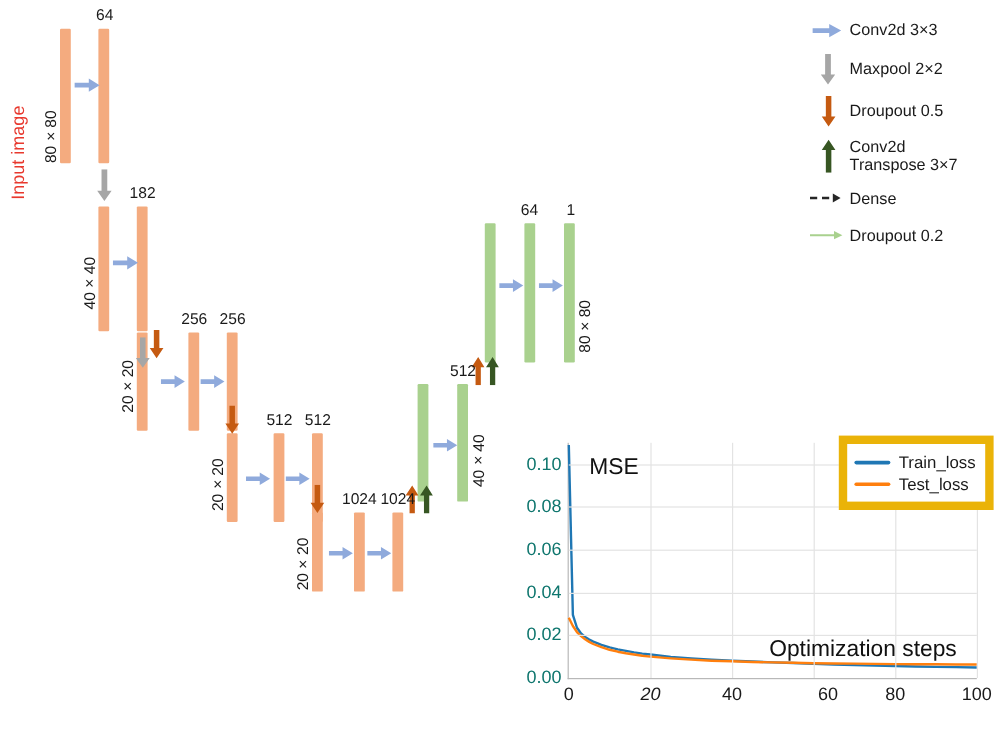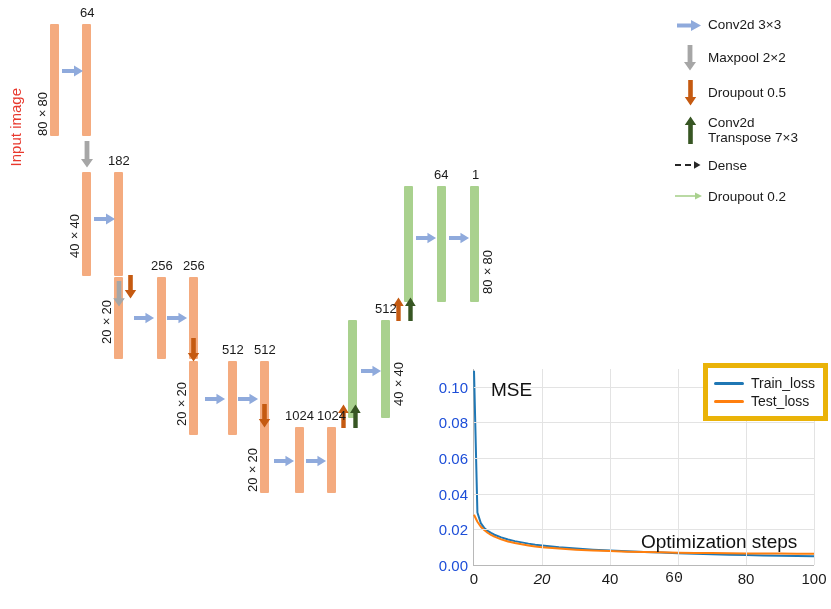--- a/index.html
+++ b/index.html
@@ -23,25 +23,25 @@
   .ltext{font-size:13.5px;color:#1a1a1a;line-height:1.12;}
 
   
   #chart{position:absolute;left:416px;top:357px;width:415px;height:252px;background:#fff;}
   .cplot{position:absolute;left:57px;top:12px;width:340px;height:196px;
          border-left:1px solid #b8b8b8;border-bottom:1px solid #b8b8b8;}
   .gl{position:absolute;background:#e3e3e3;}
   .glv{width:1px;top:0;bottom:0;}
   .glh{height:1px;left:0;right:0;}
   .ytick{position:absolute;right:100%;margin-right:6px;font-size:15px;
-         transform:translateY(-50%);white-space:nowrap;color:#1d4ed8;}
+         transform:translateY(-50%);white-space:nowrap;color:#0f766e;}
   .xtick{position:absolute;top:100%;margin-top:5px;font-size:15px;
          transform:translateX(-50%);white-space:nowrap;color:#1a1a1a;}
   .ctitle{position:absolute;font-size:19px;color:#111;white-space:nowrap;}
-  .clegend{position:absolute;right:3px;top:6px;border:5px solid #eab308;background:#fff;
+  .clegend{position:absolute;right:3px;top:6px;border:7px solid #eab308;background:#fff;
            padding:5px 8px 5px 6px;}
   .clrow{display:flex;align-items:center;gap:7px;margin:2px 0;}
   .clline{width:30px;height:3px;border-radius:2px;}
   .cltext{font-size:14px;color:#1a1a1a;}
 </style>
 </head>
 <body>
 
 <div id="stage">
 
@@ -180,21 +180,21 @@
       <span class="ltext">Droupout 0.5</span>
     </div>
 
     <div class="lrow">
       <span class="lglyph">
         <svg width="13" height="28" viewBox="0 0 13 28">
             <path d="M4.2 28h4.6V9h3.4L6.5 0.5.8 9h3.4z" fill="#375623"></path>
           </svg>
       </span>
       <span class="ltext" style="white-space:pre-line;">Conv2d
-Transpose 7×3</span>
+Transpose 3×7</span>
     </div>
 
     <div class="lrow">
       <span class="lglyph">
         <svg width="30" height="12" viewBox="0 0 30 12">
             <path d="M0 6h6M10 6h6" stroke="#262626" stroke-width="2.2" fill="none"></path>
             <path d="M19 2.2L25.5 6 19 9.8z" fill="#262626"></path>
           </svg>
       </span>
       <span class="ltext">Dense</span>
@@ -228,21 +228,21 @@
         <div class="gl glh" style="top: 53.4545px;"></div>
         <div class="ytick" style="top: 53.4545px;">0.08</div>
         <div class="gl glh" style="top: 17.8182px;"></div>
         <div class="ytick" style="top: 17.8182px;">0.10</div>
         <div class="xtick" style="left: 0px;">0</div>
         <div class="gl glv" style="left: 68px;"></div>
         <div class="xtick" style="left: 68px; font-style: italic;">20</div>
         <div class="gl glv" style="left: 136px;"></div>
         <div class="xtick" style="left: 136px;">40</div>
         <div class="gl glv" style="left: 204px;"></div>
-        <div class="xtick" style="left: 200px; font-family: Liberation Mono, monospace;">60</div>
+        <div class="xtick" style="left: 216px;">60</div>
         <div class="gl glv" style="left: 272px;"></div>
         <div class="xtick" style="left: 272px;">80</div>
         <div class="gl glv" style="left: 340px;"></div>
         <div class="xtick" style="left: 340px;">100</div>
       </div>
 
     <div class="ctitle" style="left:75px;top:22px;">MSE</div>
     <div class="ctitle" style="left:225px;top:174px;">Optimization steps</div>
 
     <div class="clegend">

